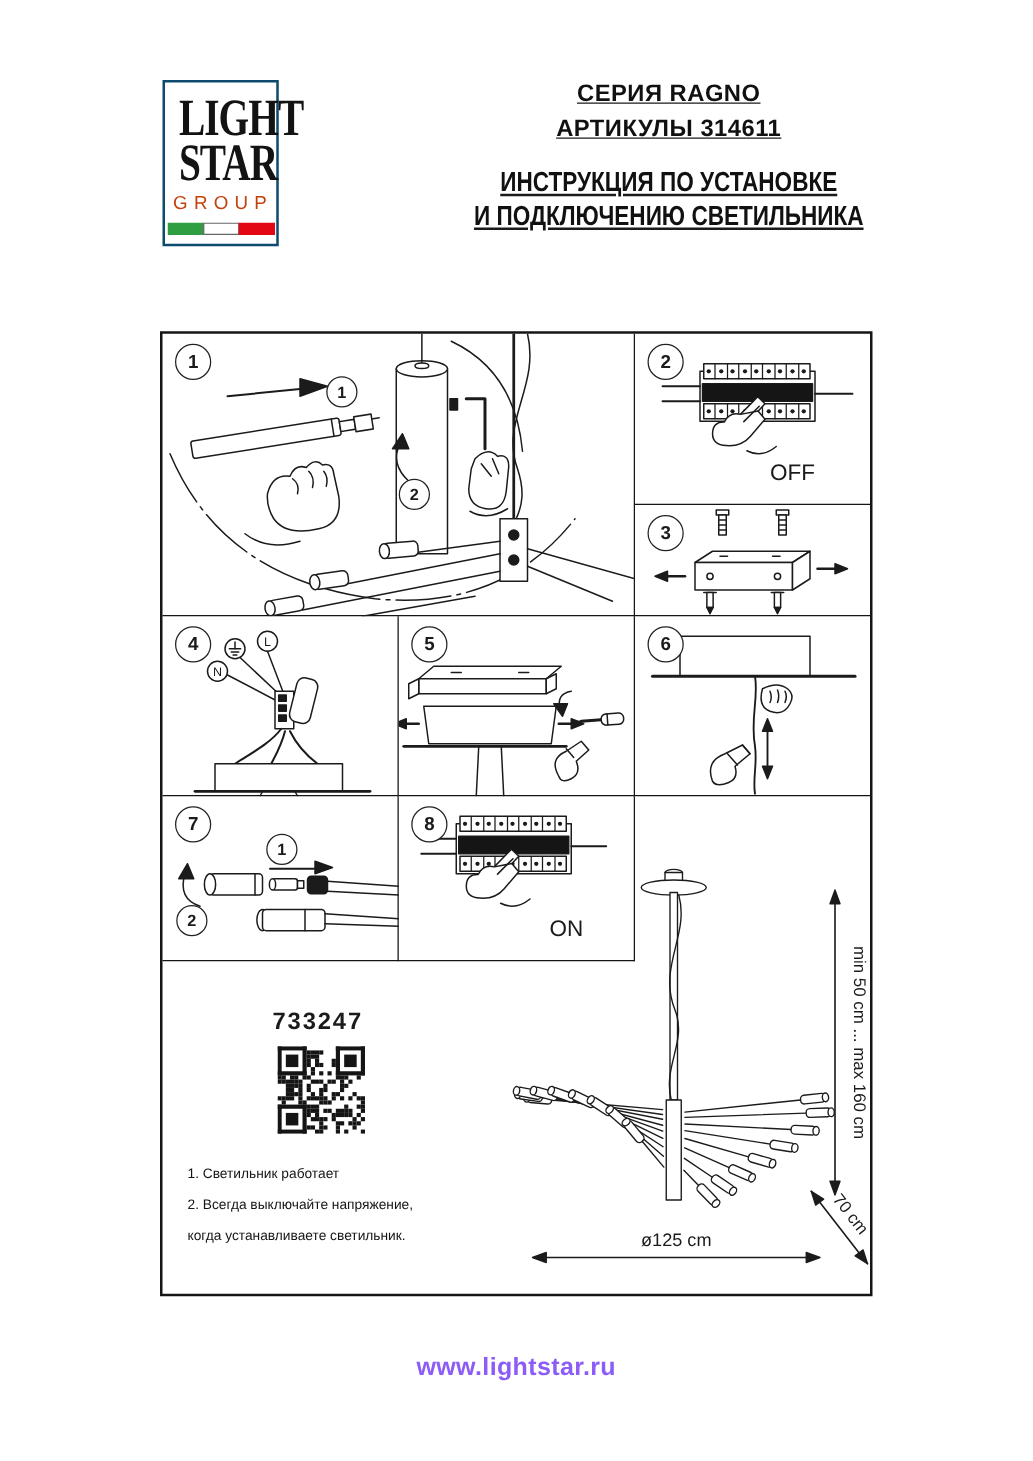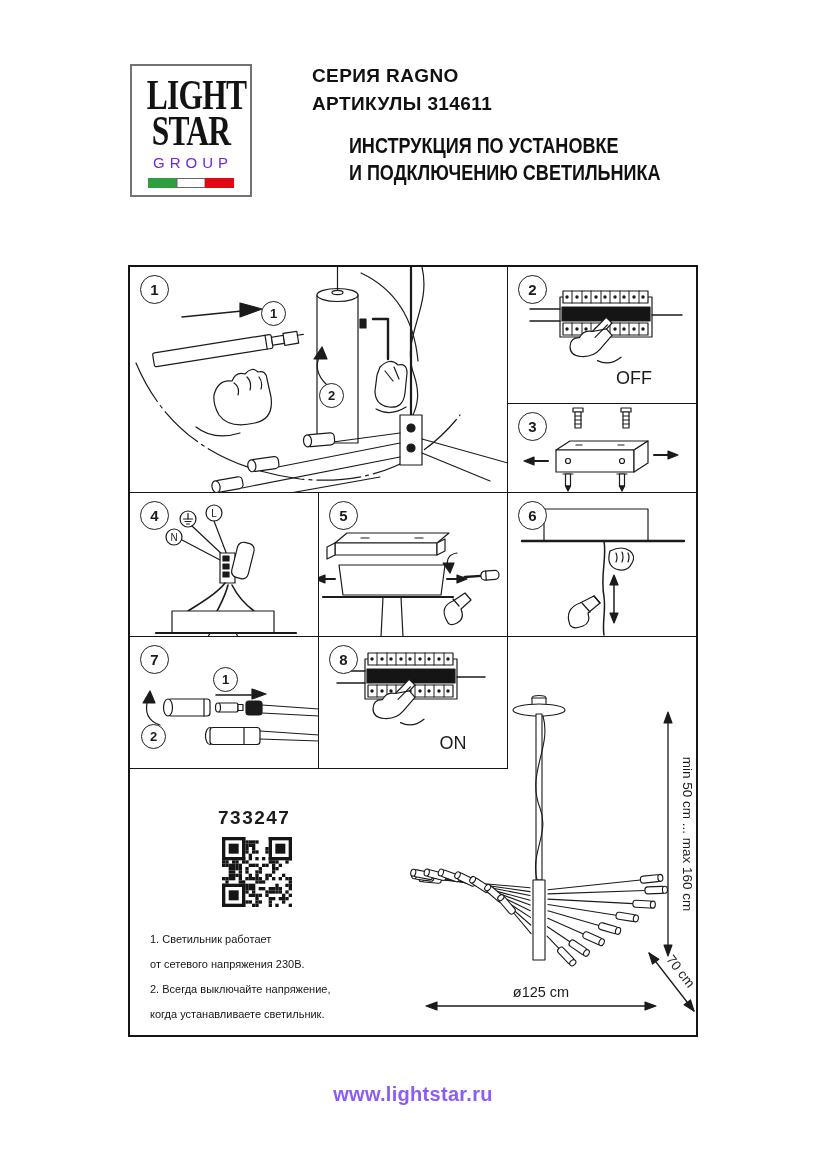--- a/index.html
+++ b/index.html
@@ -1,29 +1,29 @@
 <!DOCTYPE html>
 <html><head>
 <meta charset="utf-8">
 <style>
   html,body{margin:0;padding:0;}
   body{
     width:826px;height:1169px;position:relative;background:#ffffff;
     font-family:"Liberation Sans",sans-serif;color:#1b1b1b;overflow:hidden;
   }
   
-  .logo-box{position:absolute;left:130px;top:64px;width:122px;height:133px;
-    border:2px solid #737373;box-sizing:border-box;text-align:center;}
+  .logo-box{position:absolute;left:130px;top:64px;width:93px;height:133px;
+    border:2px solid #0c4a6e;box-sizing:border-box;text-align:center;}
   .logo-words{margin-top:12px;transform:scaleX(.75);transform-origin:50% 0;
     font-family:"Liberation Serif",serif;font-weight:bold;font-size:42px;
     line-height:.85;letter-spacing:-1px;color:#131313;}
-  .logo-group{margin-top:5px;font-size:15px;letter-spacing:5px;color:#6d28d9;
+  .logo-group{margin-top:5px;font-size:15px;letter-spacing:5px;color:#c2410c;
     padding-left:4px;}
   .logo-flag{display:block;margin:7px auto 0;}
-  .header-right{position:absolute;left:312px;top:62px;width:410px;}
+  .header-right{position:absolute;left:330px;top:62px;width:410px;text-align:center;text-decoration:underline;}
   .hdr-small{font-weight:bold;font-size:19px;line-height:28px;letter-spacing:.4px;color:#111;}
   .hdr-big{margin-top:14px;font-weight:bold;font-size:22px;line-height:27px;color:#111;
     transform:scaleX(.82);transform-origin:50% 0;white-space:nowrap;}
   
   .box{position:absolute;left:128px;top:265px;width:570px;height:772px;
     box-sizing:border-box;border:2px solid #151515;}
   .panel{position:absolute;box-sizing:border-box;}
   .br{border-right:1.5px solid #151515;}
   .bb{border-bottom:1.5px solid #151515;}
   .panel svg{position:absolute;left:0;top:0;}
@@ -580,21 +580,20 @@
       <rect x="52.8" y="6.6" width="9.899999999999999" height="9.899999999999999" fill="#151515"></rect>
       <rect x="0" y="46.199999999999996" width="23.099999999999998" height="3.3" fill="#151515"></rect>
       <rect x="0" y="66" width="23.099999999999998" height="3.3" fill="#151515"></rect>
       <rect x="0" y="46.199999999999996" width="3.3" height="23.099999999999998" fill="#151515"></rect>
       <rect x="19.799999999999997" y="46.199999999999996" width="3.3" height="23.099999999999998" fill="#151515"></rect>
       <rect x="6.6" y="52.8" width="9.899999999999999" height="9.899999999999999" fill="#151515"></rect>
     </svg>
 
   <div class="notes">
     <div>1. Светильник работает</div>
-    <div>от сетевого напряжения 230В.</div>
     <div>2. Всегда выключайте напряжение,</div>
     <div>когда устанавливаете светильник.</div>
   </div>
 
   <svg class="lamp" width="290" height="347" viewBox="0 0 290 347">
     <g stroke="#1b1b1b" fill="none" stroke-width="1.1" stroke-linecap="round" stroke-linejoin="round">
 
       <ellipse cx="133" cy="10" rx="7" ry="2.5" fill="#fff"></ellipse>
       <rect x="126" y="10" width="14" height="7" fill="#fff"></rect>
       <ellipse cx="133" cy="22" rx="26" ry="6" fill="#fff"></ellipse>

